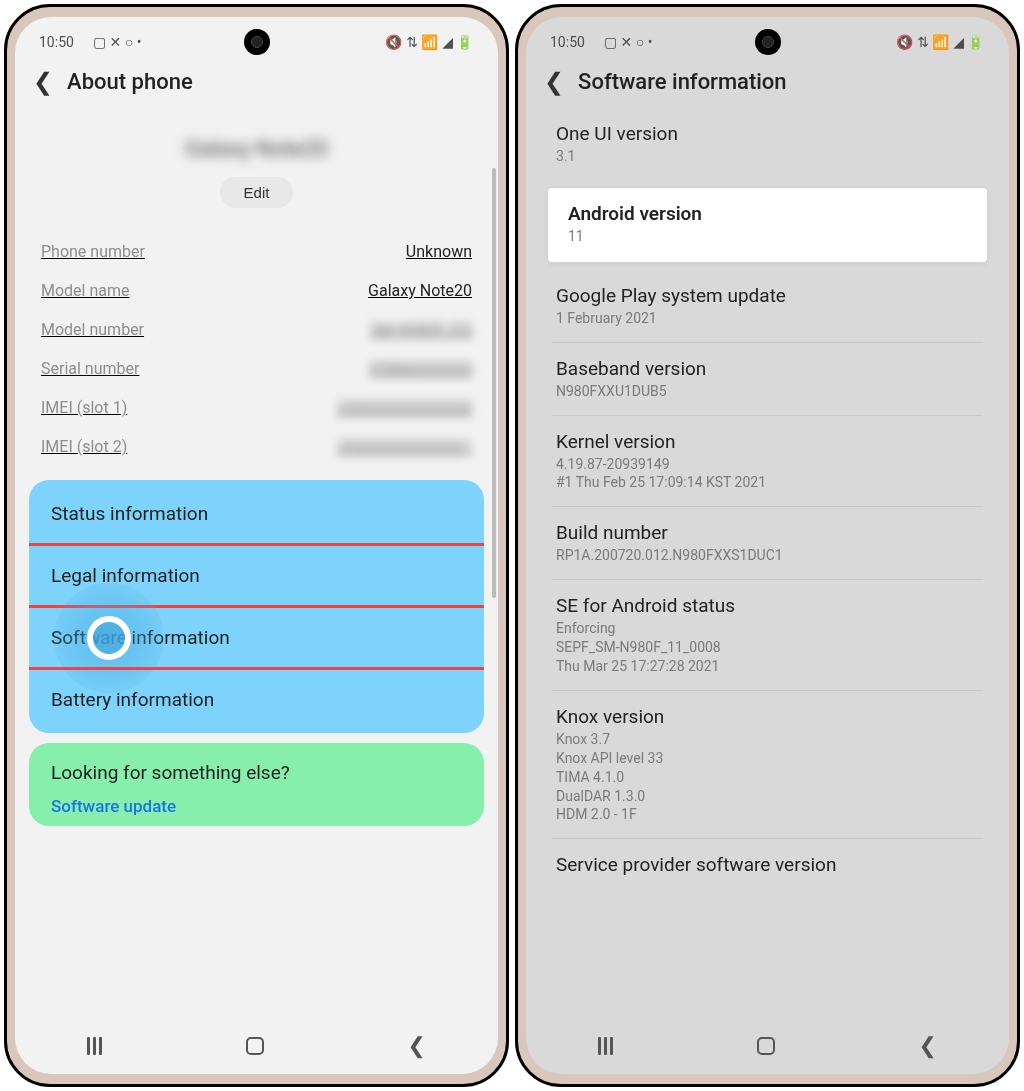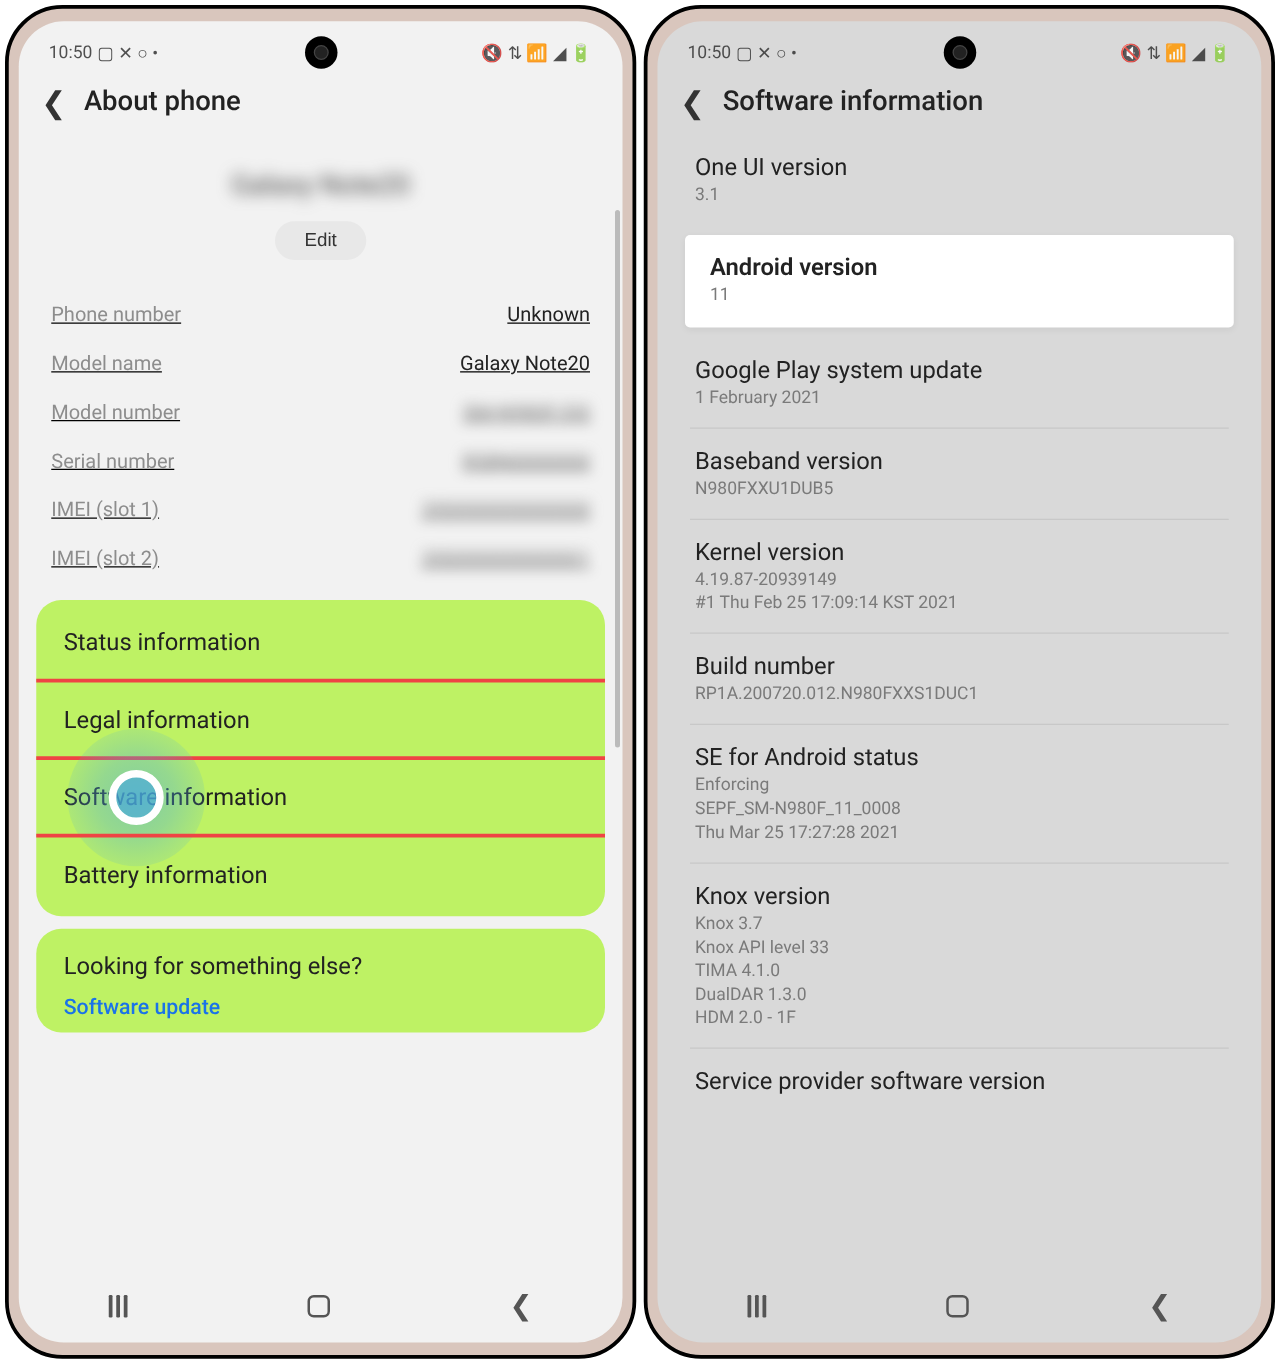--- a/index.html
+++ b/index.html
@@ -49,21 +49,21 @@
   }
   .status-bar {
     display: flex;
     justify-content: space-between;
     align-items: center;
     padding: 14px 24px 6px 24px;
     font-size: 14px;
     color: #333;
     height: 42px;
   }
-  .status-left, .status-right { display: flex; align-items: center; gap: 4px; }
+  .status-left, .status-right { display: flex; align-items: center; gap: 19px; }
   .status-left span, .status-right span { opacity: .85; }
   .header {
     display: flex;
     align-items: center;
     gap: 14px;
     padding: 10px 18px 14px 18px;
   }
   .back-arrow {
     font-size: 24px;
     color: #333;
@@ -109,21 +109,21 @@
     display: flex;
     justify-content: space-between;
     padding: 10px 16px;
     font-size: 16px;
     text-decoration: underline;
   }
   .kv-key { color: #8d8d8d; }
   .kv-val { color: #222; }
   .kv-val.blur { filter: blur(5px); color: #777; }
   .card {
-    background: #bef264;
+    background: #7dd3fc;
     border-radius: 20px;
     margin: 14px 4px 10px 4px;
     padding: 4px 0;
   }
   .card-row {
     padding: 18px 22px;
     font-size: 19px;
     color: #222;
     position: relative;
   }
@@ -143,21 +143,21 @@
   }
   .tap-core {
     position: absolute; left: 50%; top: 50%;
     width: 44px; height: 44px;
     transform: translate(-50%,-50%);
     border: 6px solid #fff;
     border-radius: 50%;
     background: rgba(71,169,222,.65);
   }
   .hint-card {
-    background: #bef264;
+    background: #86efac;
     border-radius: 20px;
     margin: 8px 4px 0 4px;
     padding: 18px 22px 10px 22px;
   }
   .hint-title { font-size: 19px; color: #222; margin-bottom: 12px; }
   .hint-link { color: #1a73e8; font-size: 17px; font-weight: 500; }
   
   .info-block {
     padding: 14px 20px;
   }

